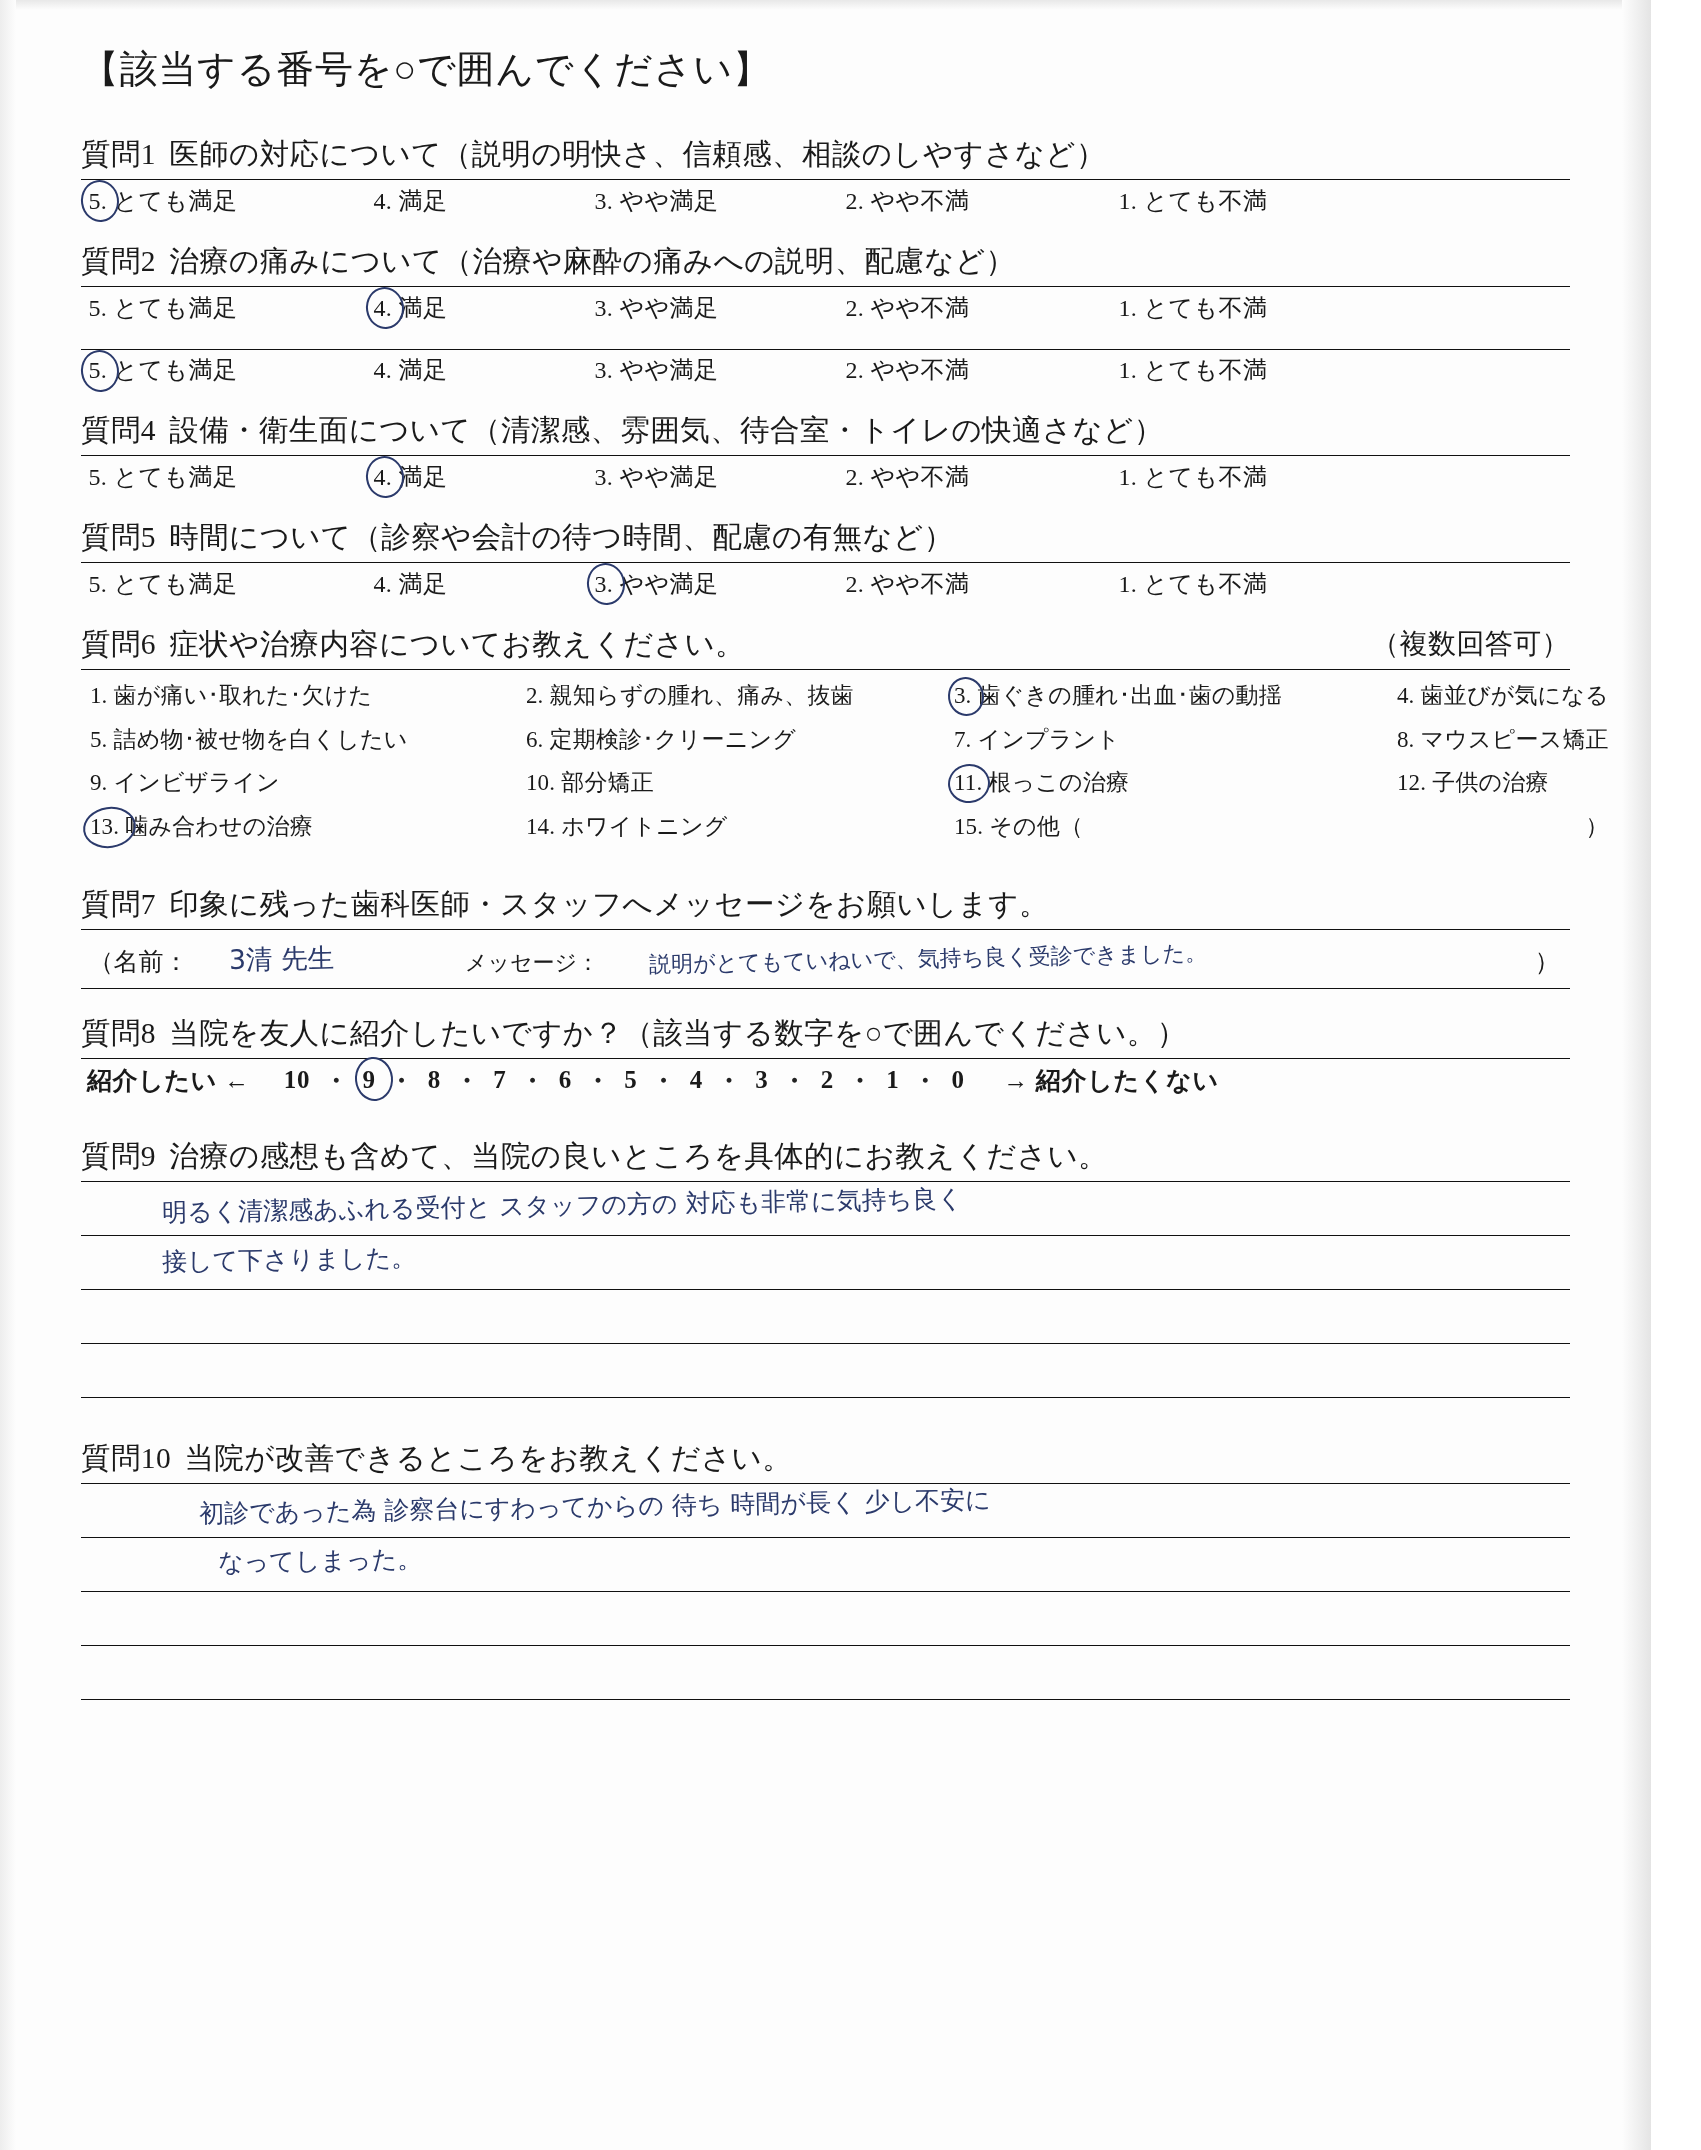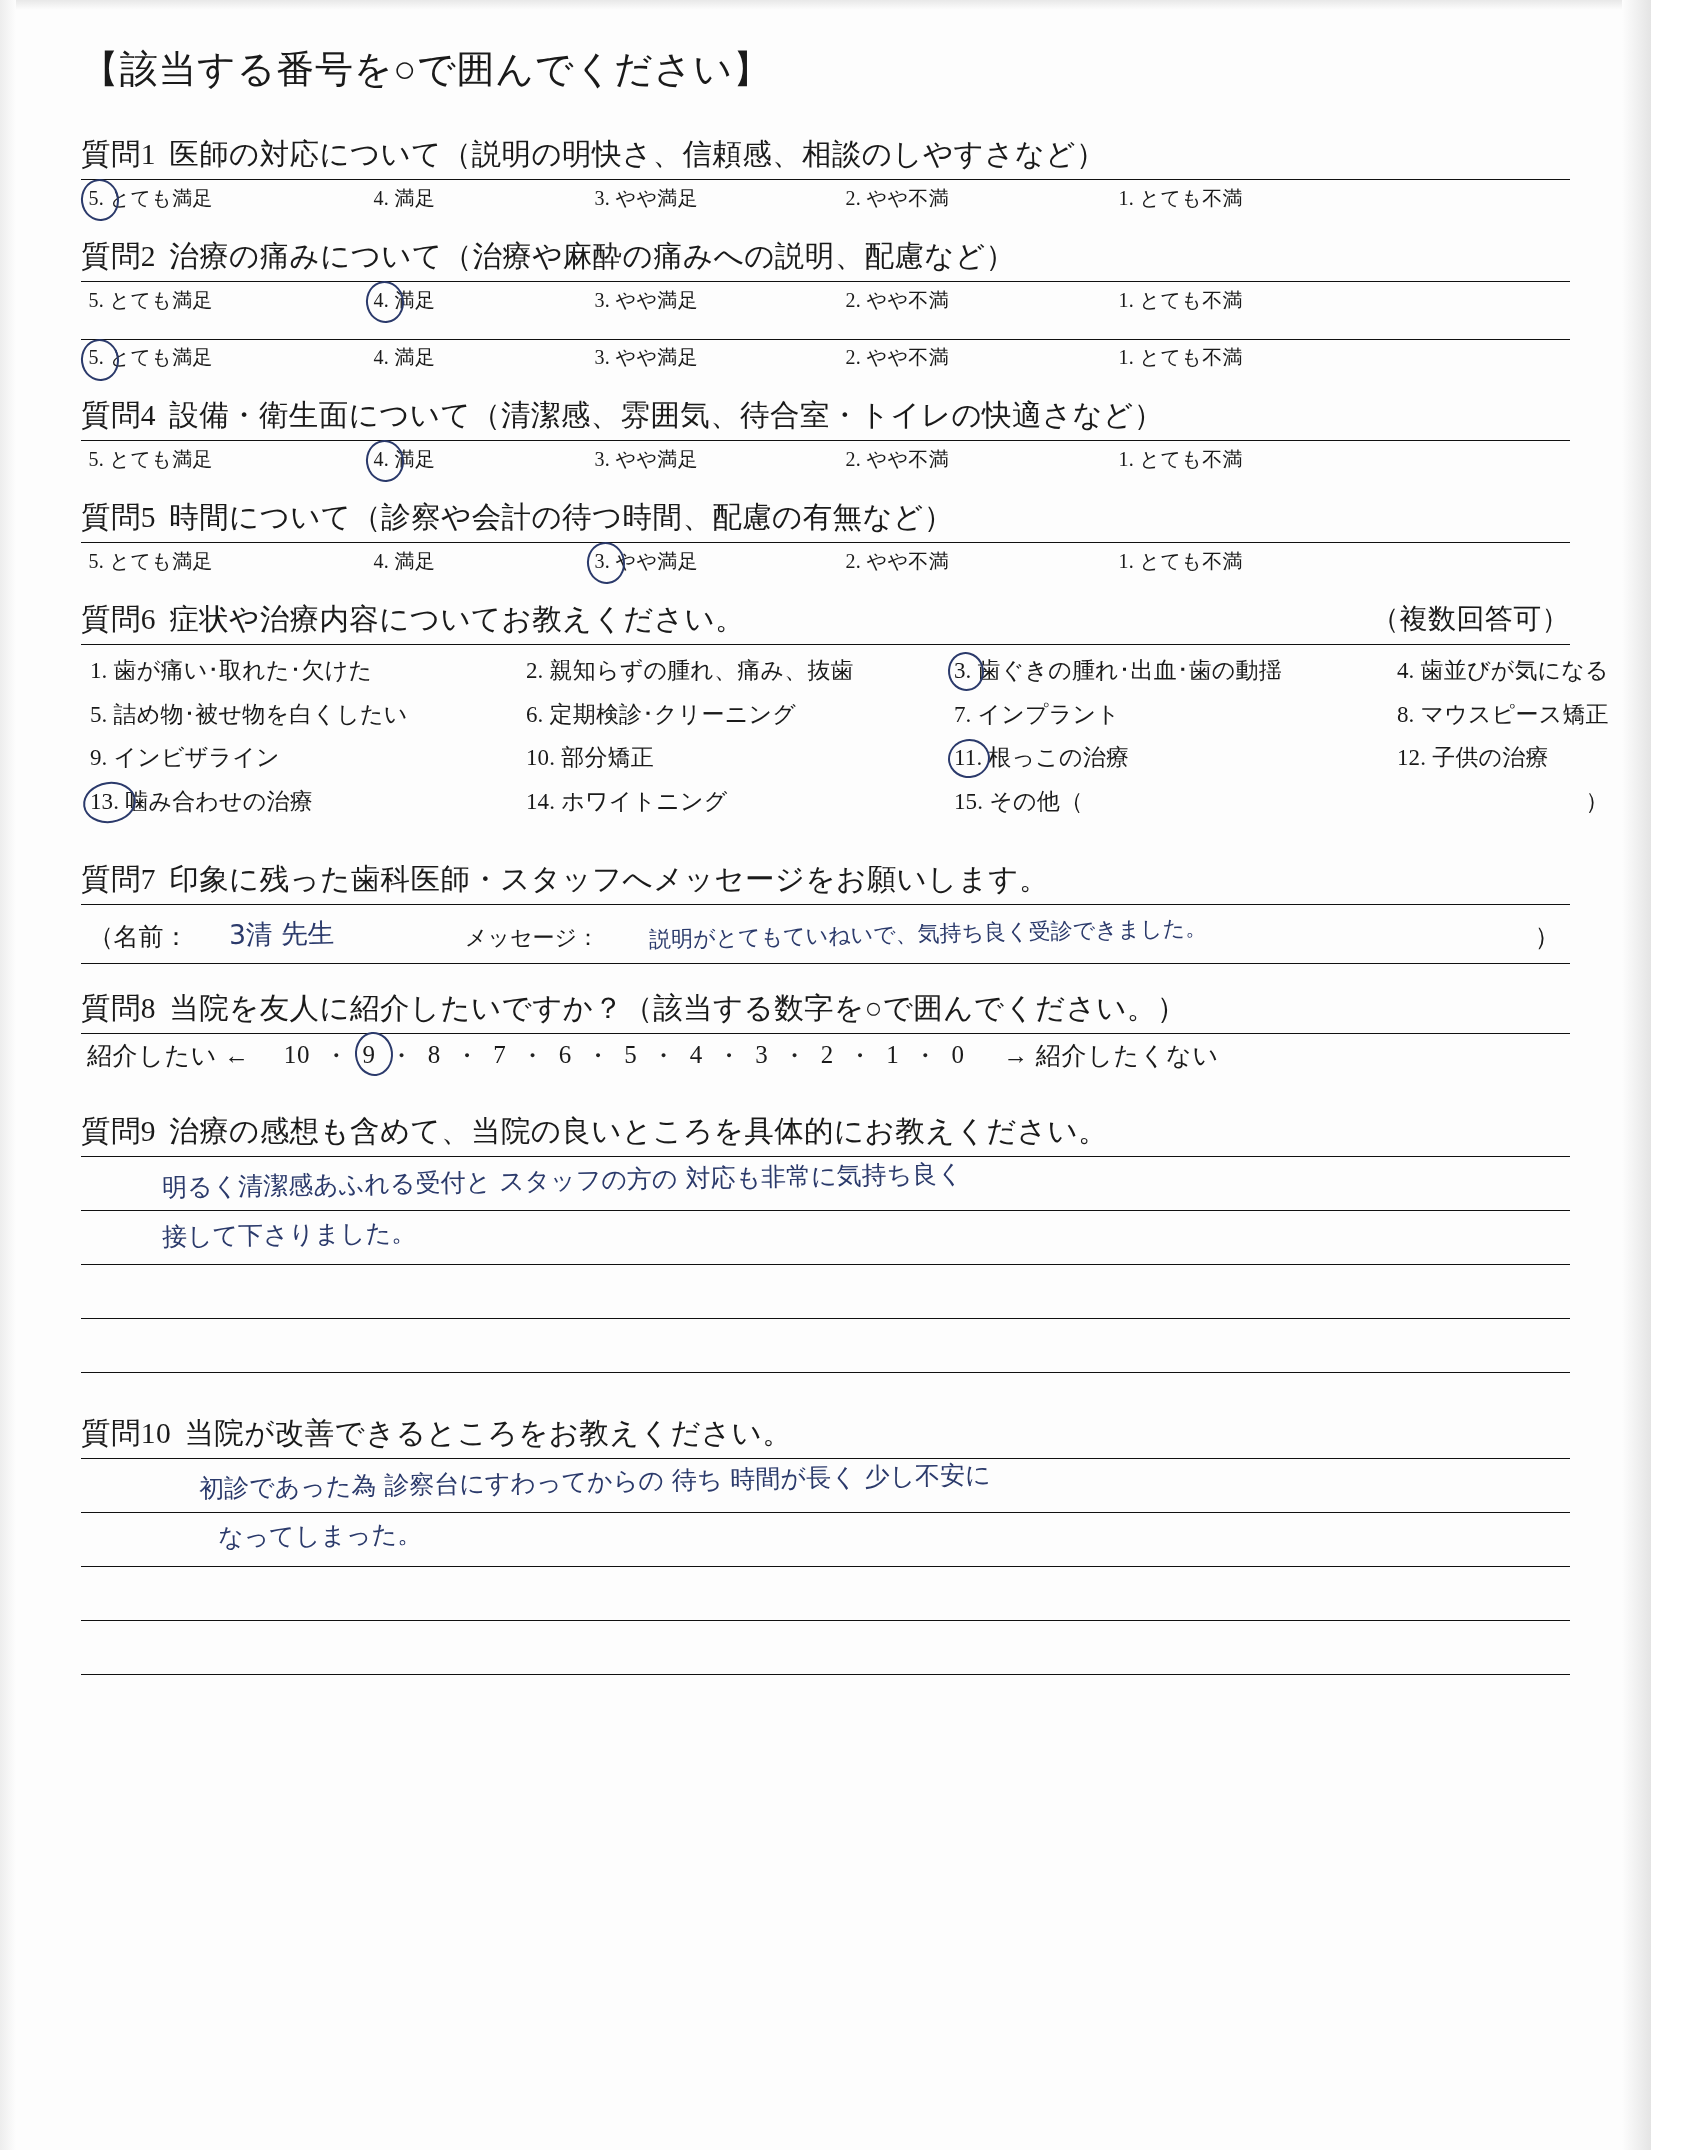--- a/index.html
+++ b/index.html
@@ -58,21 +58,21 @@
   .q-num { margin-right: 13.3px; }
 
   .rule {
     border: 0;
     border-top: 1.5px solid #111;
     margin: 0 0 4.4px 0;
   }
 
   .options-row {
     display: flex;
-    font-size: 20px;
+    font-size: 24px;
     letter-spacing: 0.4px;
     padding-left: 7.4px;
     position: relative;
   }
   .opt {
     position: relative;
     white-space: nowrap;
   }
   .opt .numpart { position: relative; display: inline-block; }
   
@@ -131,20 +131,21 @@
   }
   .hand.small { font-size: 22px; }
 
   
   .nps-row {
     display: flex;
     align-items: center;
     font-size: 25px;
     padding-left: 5.9px;
     letter-spacing: 0.7px;
+    font-weight: bold;
   }
   .nps-row .arrowtxt { margin-right: 25px; }
   .nps-nums { display: flex; align-items: center; }
   .nps-nums .n {
     position: relative;
     padding: 0 8.9px;
   }
   .nps-nums .sep { padding: 0 4.4px; color: #222; }
   .circle-nps {
     position: absolute;

